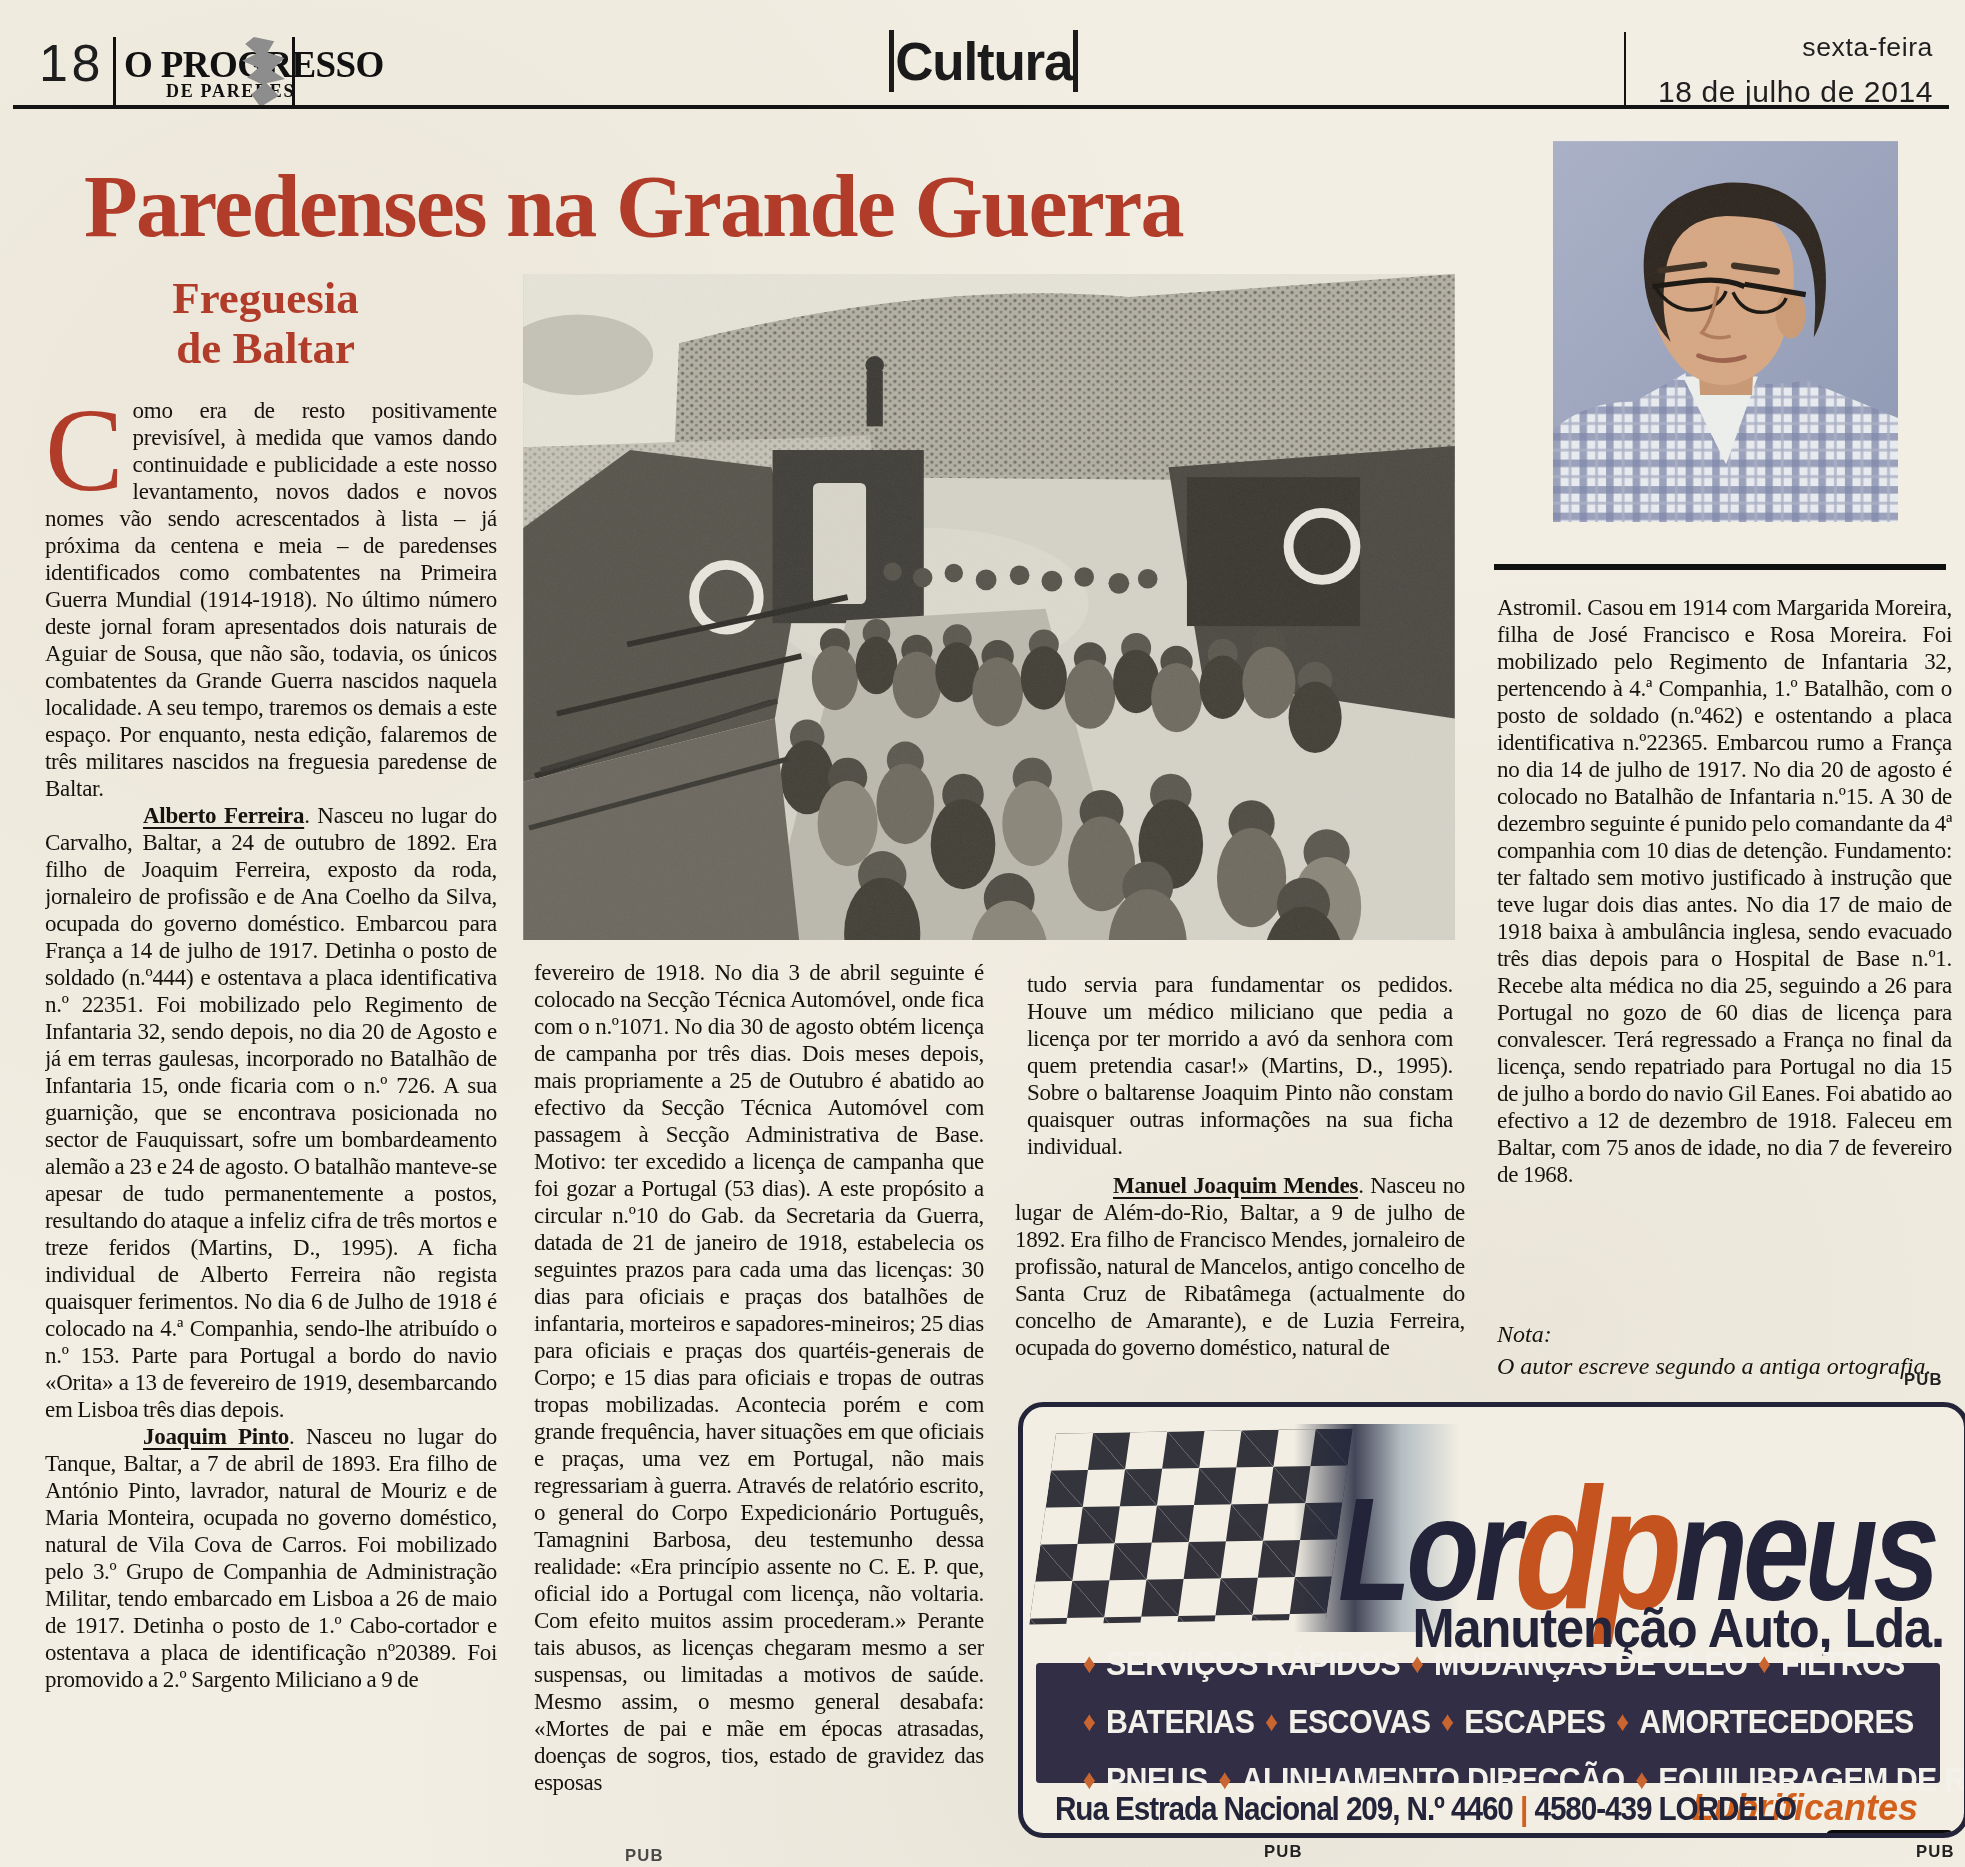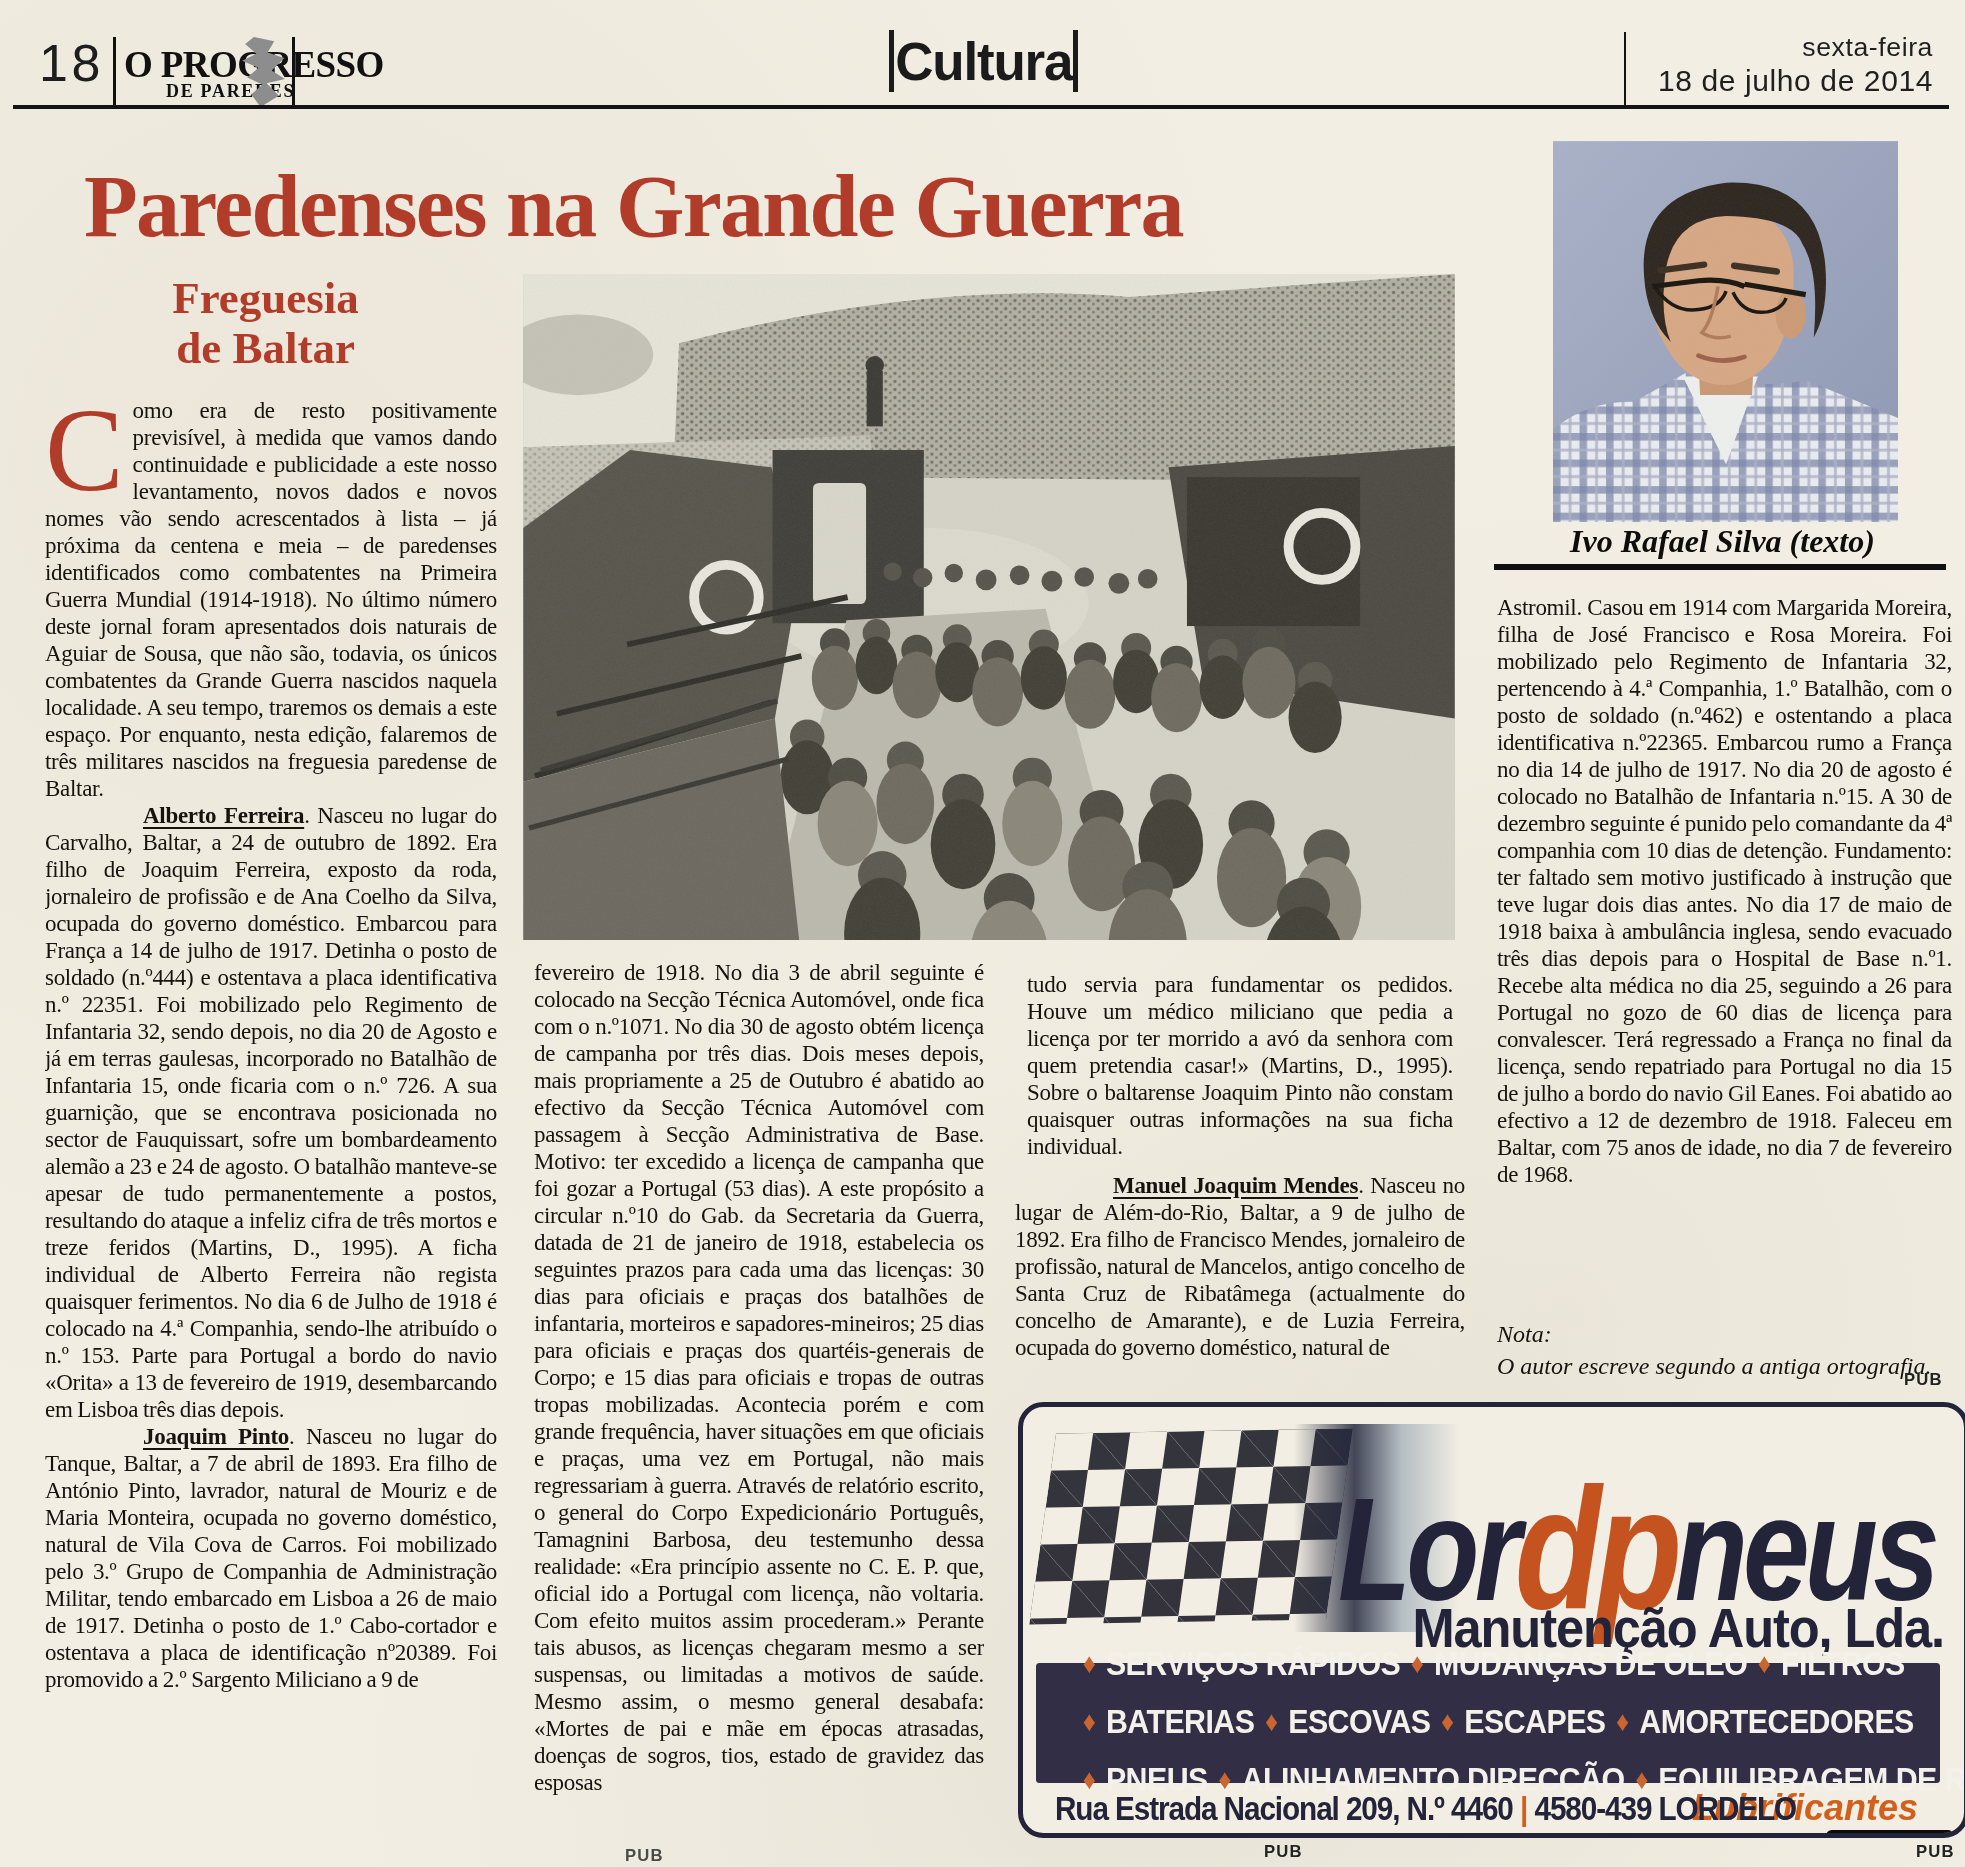--- a/index.html
+++ b/index.html
@@ -17,21 +17,21 @@
   .masthead-t2{left:166px;top:81px;font-weight:700;font-size:18px;letter-spacing:1.7px;color:#111;}
   .mast-blob{left:236px;top:37px;width:51px;height:70px;background:#8d8d8d;
              clip-path:polygon(35% 0,75% 6%,62% 22%,95% 30%,70% 48%,96% 60%,60% 66%,84% 84%,48% 100%,30% 82%,52% 68%,22% 58%,44% 44%,12% 34%,40% 24%,18% 10%);}
   .header-rule{left:12.7px;top:105px;width:1936px;height:4px;background:#141414;}
   .header-tick{left:1624px;top:32px;width:2.3px;height:73px;background:#141414;}
   .cultura-wrap{left:889px;top:30px;display:flex;align-items:center;gap:1px;}
   .cultura-bar{width:5.2px;height:62px;background:#1b1b1b;}
   .cultura-text{font-family:"Liberation Sans",sans-serif;font-weight:700;font-size:53px;color:#1b1b1b;letter-spacing:-1.2px;}
   .date-block{right:32px;top:32px;width:416px;text-align:right;font-family:"Liberation Sans",sans-serif;color:#1f1f1f;}
   .date-l1{font-size:26.6px;letter-spacing:0.6px;}
-  .date-l2{font-size:30px;letter-spacing:0.6px;margin-top:1px;}
+  .date-l2{font-size:30px;letter-spacing:0.6px;margin-top:12px;}
 
   
   .headline{left:84px;top:156px;width:1380px;font-size:88px;font-weight:700;color:#b13c29;letter-spacing:-1.7px;white-space:nowrap;}
   .subhead{left:75px;top:273px;width:381px;text-align:center;color:#b13c29;font-weight:700;font-size:45px;line-height:50px;}
 
   
   .bodycol{font-size:23px;line-height:27px;text-align:justify;letter-spacing:-0.3px;word-spacing:-0.6px;overflow:hidden;}
   .col1{left:45px;top:397px;width:452px;height:1447px;}
   .col2{left:534px;top:959px;width:450px;height:885px;}
   .col3{left:1015px;top:959px;width:450px;height:440px;}
@@ -138,21 +138,20 @@
       <ellipse cx="412" cy="300" rx="26" ry="42" fill="#cc9a74"></ellipse>
       <path d="M158,235 Q146,92 300,72 Q458,66 472,215 Q478,295 452,340 Q462,225 432,178 Q415,132 300,130 Q212,134 196,220 Q184,300 204,348 Q162,305 158,235 Z" fill="#2c241d"></path>
       <path d="M186,224 L262,214 M314,216 L388,226" stroke="#3a2d20" stroke-width="11" fill="none" stroke-linecap="round"></path>
       <path d="M172,252 L252,242 Q300,238 332,252 M332,248 L438,266" stroke="#17140f" stroke-width="9" fill="none"></path>
       <path d="M178,255 Q208,298 252,292 Q290,288 300,260 M312,262 Q330,302 372,296 Q398,290 404,272" stroke="#17140f" stroke-width="6" fill="none"></path>
       <path d="M286,252 Q276,312 258,332 Q282,346 308,338" stroke="#b07a57" stroke-width="6" fill="none"></path>
       <path d="M252,372 Q292,388 332,374" stroke="#9c5f49" stroke-width="8" fill="none" stroke-linecap="round"></path>
       <rect width="598" height="660" filter="url(#pgrain)" opacity="0.35"></rect>
     </svg>
   </div>
-  <div class="abs caption">Ivo Rafael Silva (texto)</div>
   <div class="abs caption-rule"></div>
 
   <div class="abs mainphoto">
     <svg width="932" height="666" viewBox="0 0 1614 1154" xmlns="http://www.w3.org/2000/svg">
       <defs>
         <pattern id="crowdDots" width="16" height="14" patternUnits="userSpaceOnUse">
           <rect width="16" height="14" fill="none"></rect>
           <circle cx="4" cy="4" r="3" fill="#55524a" opacity="0.8"></circle>
           <circle cx="12" cy="10" r="2.6" fill="#6b675d" opacity="0.8"></circle>
         </pattern>

